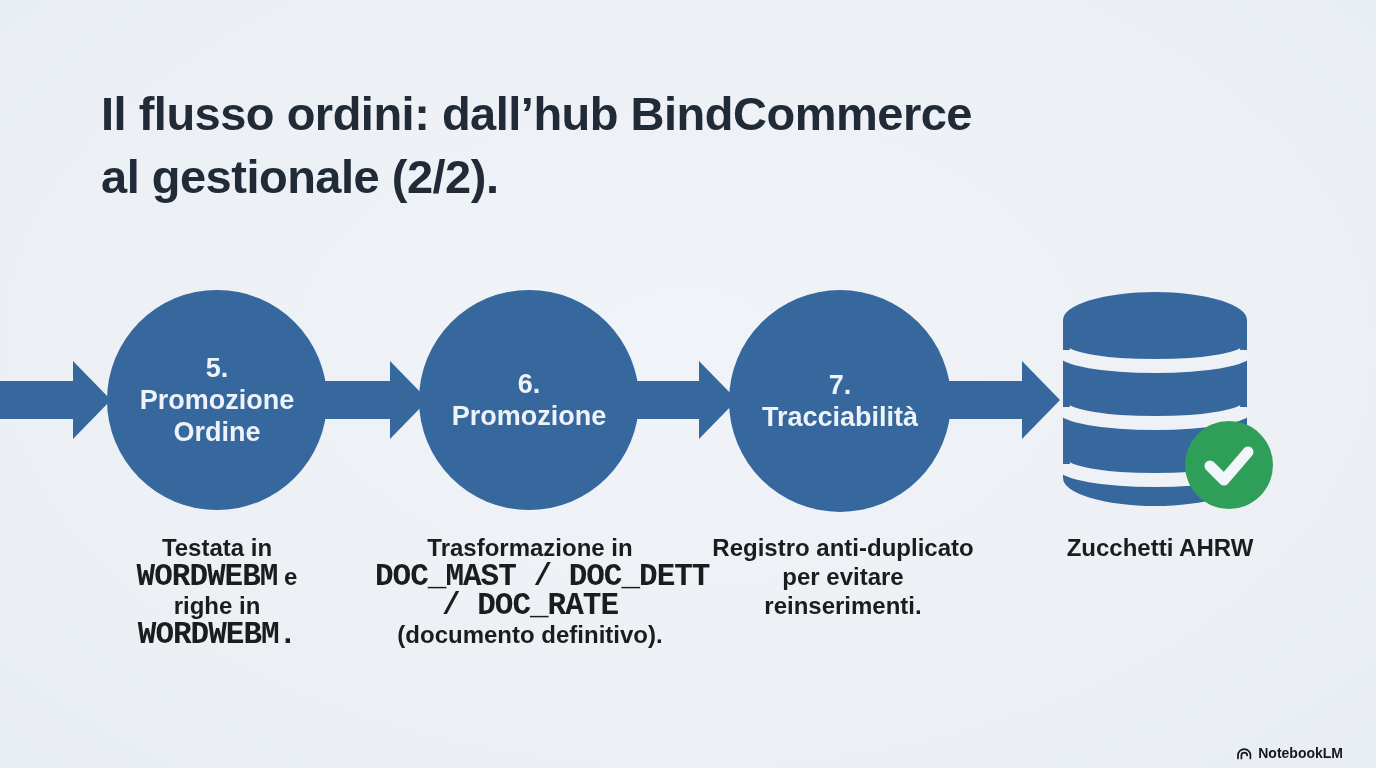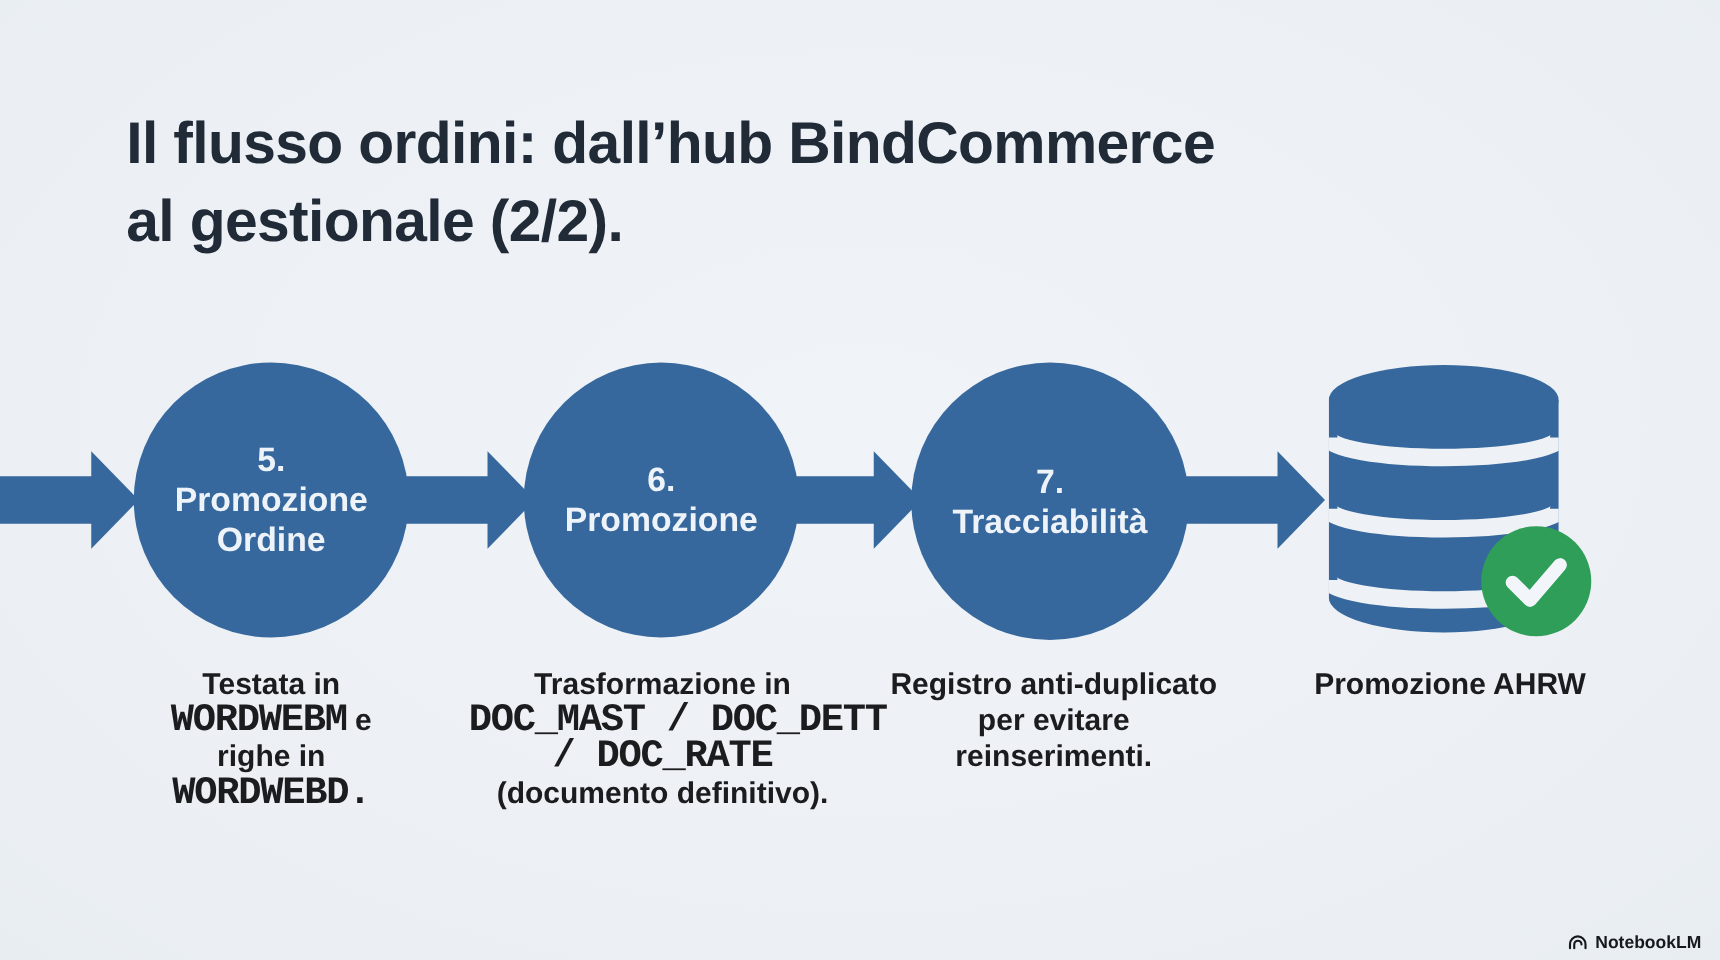--- a/index.html
+++ b/index.html
@@ -51,21 +51,21 @@
   .caption .mono{
     font-family:"Liberation Mono", monospace;
     font-size:31px;letter-spacing:-1px;
   }
   .cap-1{left:87px;width:260px;}
   .cap-2{left:375px;width:310px;}
   .cap-3{left:688px;width:310px;}
   .cap-4{left:1010px;width:300px;}
   
   .footer-brand{
-    position:absolute;right:15px;bottom:7px;
+    position:absolute;right:33px;bottom:7px;
     display:flex;align-items:center;gap:5px;
     color:#15181c;font-size:14px;font-weight:700;letter-spacing:0;
   }
 </style>
 </head>
 <body>
 
 <div class="slide">
 
   <h1 class="title">
@@ -129,35 +129,35 @@
     <svg width="90" height="90" viewBox="0 0 90 90">
       <circle cx="45" cy="45" r="44" fill="#2f9e58"></circle>
       <polyline points="26,46 40,60 64,32" fill="none" stroke="#f2f6fa" stroke-width="11" stroke-linecap="round" stroke-linejoin="round"></polyline>
     </svg>
   </div>
 
   <div class="caption cap-1">
       <div class="cap-line"><span>Testata in</span></div>
       <div class="cap-line"><span class="mono">WORDWEBM</span><span> e</span></div>
       <div class="cap-line"><span>righe in</span></div>
-      <div class="cap-line"><span class="mono">WORDWEBD.</span></div>
+      <div class="cap-line"><span class="mono">WORDWEBM.</span></div>
     </div>
   <div class="caption cap-2">
       <div class="cap-line"><span>Trasformazione in</span></div>
       <div class="cap-line"><span class="mono">DOC_MAST / DOC_DETT</span></div>
       <div class="cap-line"><span class="mono">/ DOC_RATE</span></div>
       <div class="cap-line"><span>(documento definitivo).</span></div>
     </div>
   <div class="caption cap-3">
       <div class="cap-line"><span>Registro anti-duplicato</span></div>
       <div class="cap-line"><span>per evitare</span></div>
       <div class="cap-line"><span>reinserimenti.</span></div>
     </div>
   <div class="caption cap-4">
-      <div class="cap-line"><span>Promozione AHRW</span></div>
+      <div class="cap-line"><span>Zucchetti AHRW</span></div>
     </div>
 
   <div class="footer-brand">
     <svg width="17" height="15" viewBox="0 0 17 15">
       <path d="M2 12.5 v-3.2 a6.2 6.2 0 0 1 12.4 0 v3.2" fill="none" stroke="#15181c" stroke-width="1.7" stroke-linecap="round"></path>
       <path d="M5.4 12.5 v-3 a2.9 2.9 0 0 1 5.8 0" fill="none" stroke="#15181c" stroke-width="1.7" stroke-linecap="round"></path>
     </svg>
     <span>NotebookLM</span>
   </div>
 

